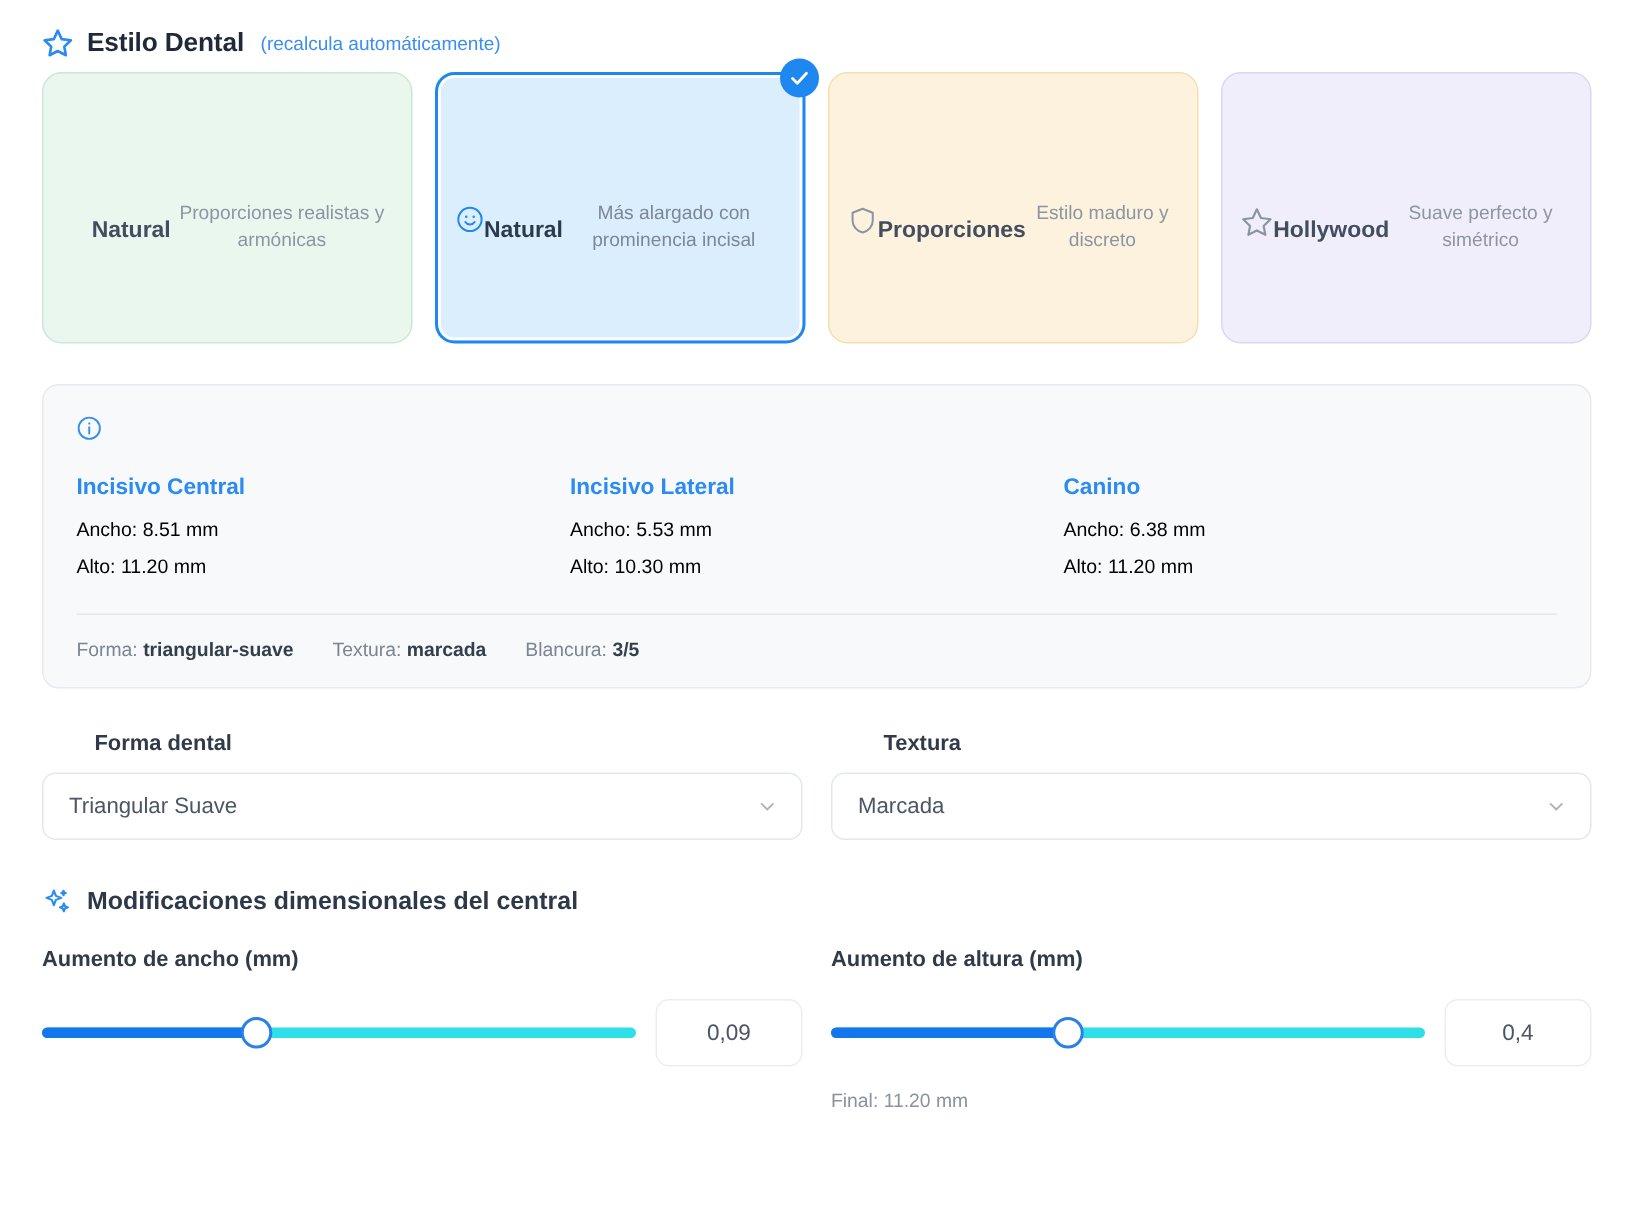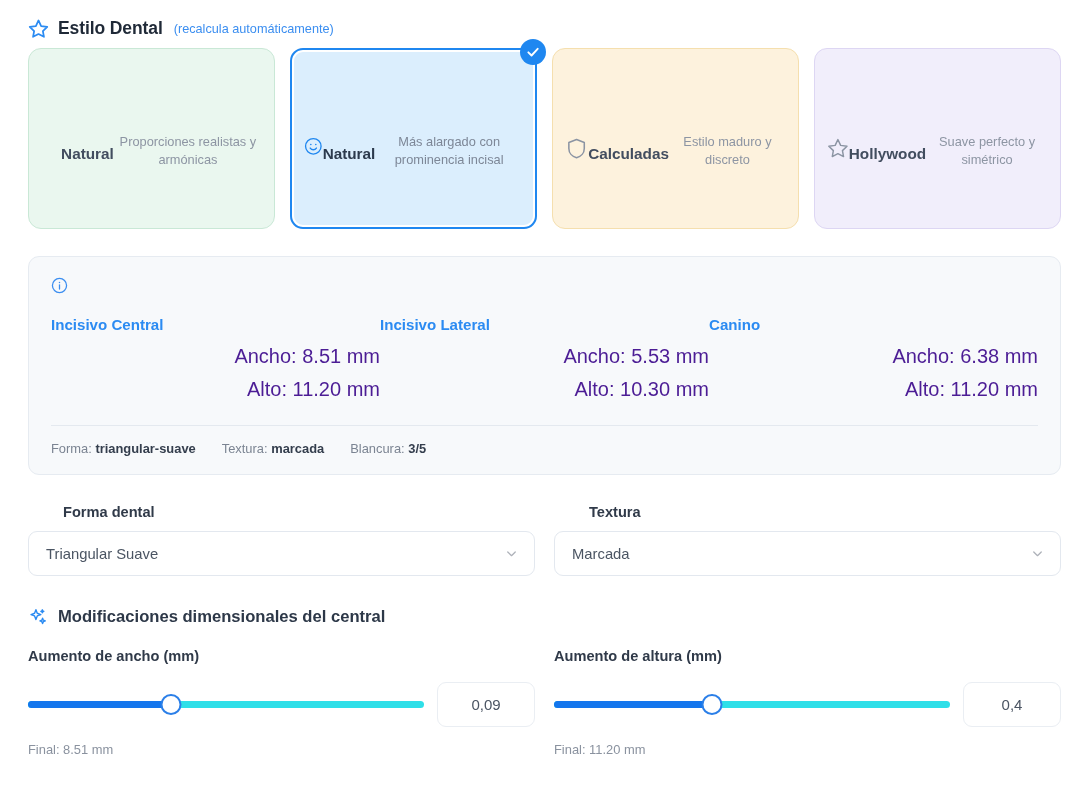--- a/index.html
+++ b/index.html
@@ -125,24 +125,23 @@
     grid-template-columns: repeat(3, 1fr);
     margin-top: 22px;
   }
   .prop-col .tooth-name {
     font-size: 15.1px;
     font-weight: bold;
     color: #2b8bf2;
     margin-bottom: 12px;
   }
   .prop-col .metric {
-    font-size: 20px;
-    color: #4c1d95;
+    font-size: 13px;
+    color: #000000;
     margin-bottom: 10px;
-    text-align: right;
   }
 
   .prop-divider {
     border-top: 1px solid #e4e9ef;
     margin-top: 14px;
     padding-top: 15px;
     display: flex;
     gap: 26px;
     font-size: 12.9px;
     color: #7b8492;
@@ -307,21 +306,21 @@
       <div class="card-name">Natural</div>
       <div class="card-desc">Más alargado con prominencia incisal</div>
     </div>
 
     <div class="card conservador">
       <span class="card-ico">
         <svg viewBox="0 0 24 24" fill="none" stroke="#8b94a3" stroke-width="1.6" stroke-linejoin="round">
           <path d="M12 2.6l8 3.1v6.1c0 4.6-3.3 8.4-8 9.6-4.7-1.2-8-5-8-9.6V5.7z"></path>
         </svg>
       </span>
-      <div class="card-name">Calculadas</div>
+      <div class="card-name">Proporciones</div>
       <div class="card-desc">Estilo maduro y discreto</div>
     </div>
 
     <div class="card hollywood">
       <span class="card-ico">
         <svg viewBox="0 0 24 24" fill="none" stroke="#8b94a3" stroke-width="1.6" stroke-linejoin="round">
           <polygon points="12,2.8 15,9.2 22,10.1 17,15 18.2,21.5 12,18.3 5.8,21.5 7,15 2,10.1 9,9.2"></polygon>
         </svg>
       </span>
       <div class="card-name">Hollywood</div>
@@ -418,21 +417,20 @@
       <div class="slider-row">
         <div class="track-wrap">
           <div class="track"></div>
           <div class="track-fill" id="fill0" style="width: 36%;"></div>
           <div class="thumb" id="thumb0" style="left: 36%;"></div>
         </div>
         <div class="num-box">
           <span>0,09</span>
         </div>
       </div>
-      <div class="final-text">Final: 8.51 mm</div>
     </div>
 
     <div>
       <div class="slider-label">Aumento de altura (mm)</div>
       <div class="slider-row">
         <div class="track-wrap">
           <div class="track"></div>
           <div class="track-fill" id="fill1" style="width: 40%;"></div>
           <div class="thumb" id="thumb1" style="left: 40%;"></div>
         </div>

